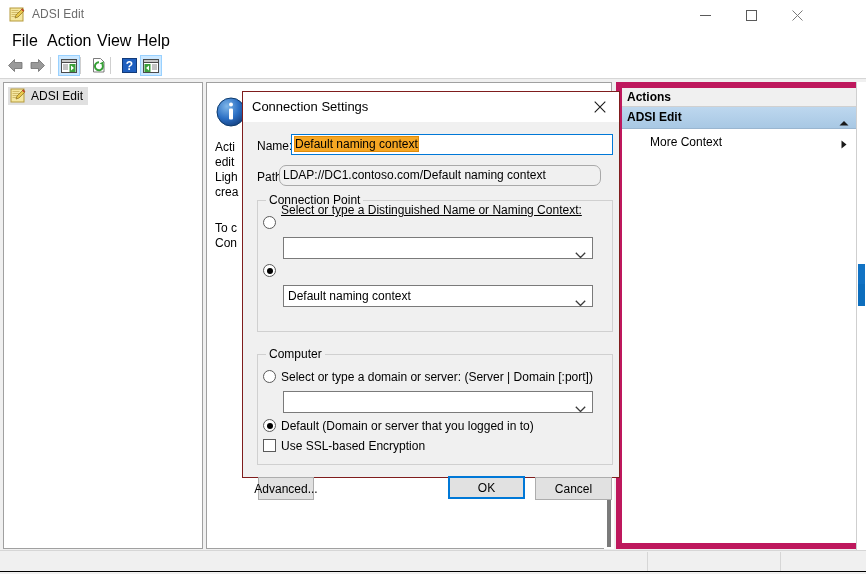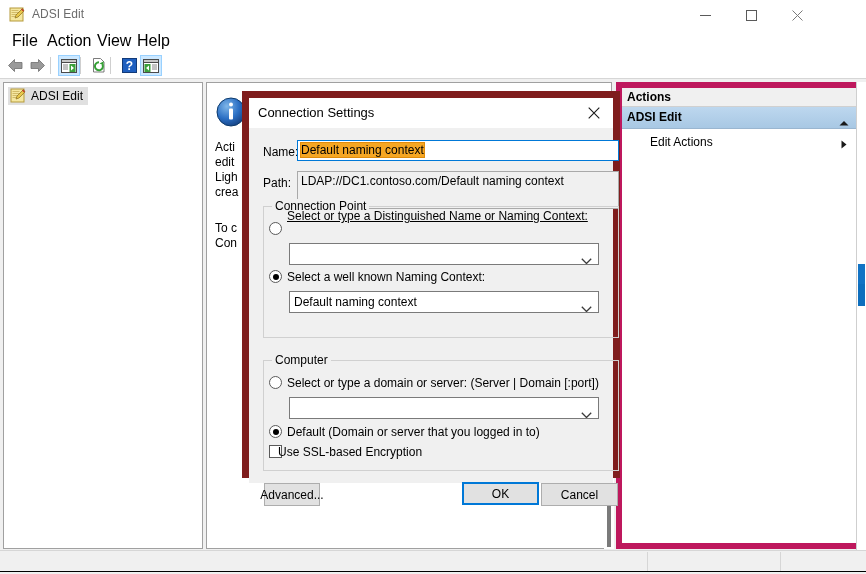--- a/index.html
+++ b/index.html
@@ -215,21 +215,21 @@
     position: absolute; right: 1px; top: 182px;
     width: 7px; height: 20px;
     background: #1273c4;
   }
 
   
   .dialog {
     position: absolute; left: 242px; top: 91px;
     width: 378px; height: 387px;
     background: #f0f0f0;
-    border: 7px solid #7f1d1d;
+    border: 1px solid #7f1d1d;
     box-sizing: border-box;
     box-shadow: 0 0 0 0 rgba(0,0,0,0);
   }
   .dlg-title {
     position: absolute; left: 0; top: 0;
     width: 100%; height: 30px;
     background: #ffffff;
     box-sizing: border-box;
   }
   .dlg-title .t {
@@ -326,21 +326,21 @@
   .btn {
     position: absolute;
     box-sizing: border-box;
     background: #e1e1e1;
     border: 1px solid #adadad;
     font-size: 12px;
     color: #000;
     display: flex; align-items: center; justify-content: center;
     cursor: default;
   }
-  .btn.default { border: 2px solid #0078d7; background: #e1e1e1; margin-left: 8px; }
+  .btn.default { border: 2px solid #0078d7; background: #e1e1e1; }
 </style>
 </head>
 <body>
 
 <div id="app">
 
   <div class="titlebar">
     <span class="titlebar-icon">
       <svg width="16" height="16" viewBox="0 0 16 16">
         <rect x="1" y="1" width="13" height="13" fill="#f5e7a0" stroke="#b59a3a"></rect>
@@ -468,21 +468,21 @@
     </div>
     <div class="actions-group">
       <span class="lbl">ADSI Edit</span>
       <span class="chev">
         <svg width="10" height="6" viewBox="0 0 10 6">
             <path d="M0.5 5.5 L5 1 L9.5 5.5 Z" fill="#1a1a1a"></path>
           </svg>
       </span>
     </div>
     <div class="action-row">
-      <span class="lbl">Edit Actions</span>
+      <span class="lbl">More Context</span>
       <span class="arrow">
         <svg width="6" height="9" viewBox="0 0 6 9">
             <path d="M0.5 0.5 L5.5 4.5 L0.5 8.5 Z" fill="#1a1a1a"></path>
           </svg>
       </span>
     </div>
   </div>
 
   <div class="edge-sliver">
     <div class="edge-blue"></div>
@@ -509,41 +509,40 @@
     </div>
 
     <div class="dlg-body">
 
       <span class="lbl-static" style="left:14px; top:17px;">Name:</span>
       <div class="textbox focused" style="left:48px; top:12px; width:322px; height:21px;">
         <span class="sel">Default naming context</span>
       </div>
 
       <span class="lbl-static" style="left:14px; top:48px;text-align:right;">Path:</span>
-      <div class="textbox readonly" style="left:48px; top:43px; width:322px; height:38px;">
+      <div class="textbox readonly" style="left:36px; top:43px; width:322px; height:21px;border-radius:7px;">
         <span>LDAP://DC1.contoso.com/Default naming context</span>
       </div>
 
       <div class="groupbox" style="left:14px; top:78px; width:356px; height:132px;">
         <span class="gb-title">Connection Point</span>
 
         <div class="radio" style="left:5px; top:15px;"></div>
         <span class="lbl-static" style="left:23px; top:2px;text-decoration:underline;">Select or type a Distinguished Name or Naming Context:</span>
 
         <div class="combo" style="left:25px; top:36px; width:310px; height:22px;">
           <span></span>
           <span class="chev">
             <svg width="11" height="7" viewBox="0 0 11 7">
                 <path d="M0.8 0.8 L5.5 5.5 L10.2 0.8" fill="none" stroke="#3a3a3a" stroke-width="1.3"></path>
               </svg>
           </span>
         </div>
 
         <div class="radio on" style="left:5px; top:63px;"></div>
-        <span class="lbl-static" style="left:23px; top:63px;">Select a well known Naming Context:</span>
 
         <div class="combo" style="left:25px; top:84px; width:310px; height:22px;">
           <span>Default naming context</span>
           <span class="chev">
             <svg width="11" height="7" viewBox="0 0 11 7">
                 <path d="M0.8 0.8 L5.5 5.5 L10.2 0.8" fill="none" stroke="#3a3a3a" stroke-width="1.3"></path>
               </svg>
           </span>
         </div>
       </div>
@@ -560,21 +559,21 @@
             <svg width="11" height="7" viewBox="0 0 11 7">
                 <path d="M0.8 0.8 L5.5 5.5 L10.2 0.8" fill="none" stroke="#3a3a3a" stroke-width="1.3"></path>
               </svg>
           </span>
         </div>
 
         <div class="radio on" style="left:5px; top:64px;"></div>
         <span class="lbl-static" style="left:23px; top:64px;">Default (Domain or server that you logged in to)</span>
 
         <div class="checkbox" style="left:5px; top:84px;"></div>
-        <span class="lbl-static" style="left:14px; top:84px;">Use SSL-based Encryption</span>
+        <span class="lbl-static" style="left:23px; top:84px;">Use SSL-based Encryption</span>
       </div>
 
       <div class="btn" style="left:15px; top:355px; width:56px; height:23px;">
         <span>Advanced...</span>
       </div>
       <div class="btn default" style="left:205px; top:354px; width:77px; height:23px;">
         <span>OK</span>
       </div>
       <div class="btn" style="left:292px; top:355px; width:77px; height:23px;">
         <span>Cancel</span>

